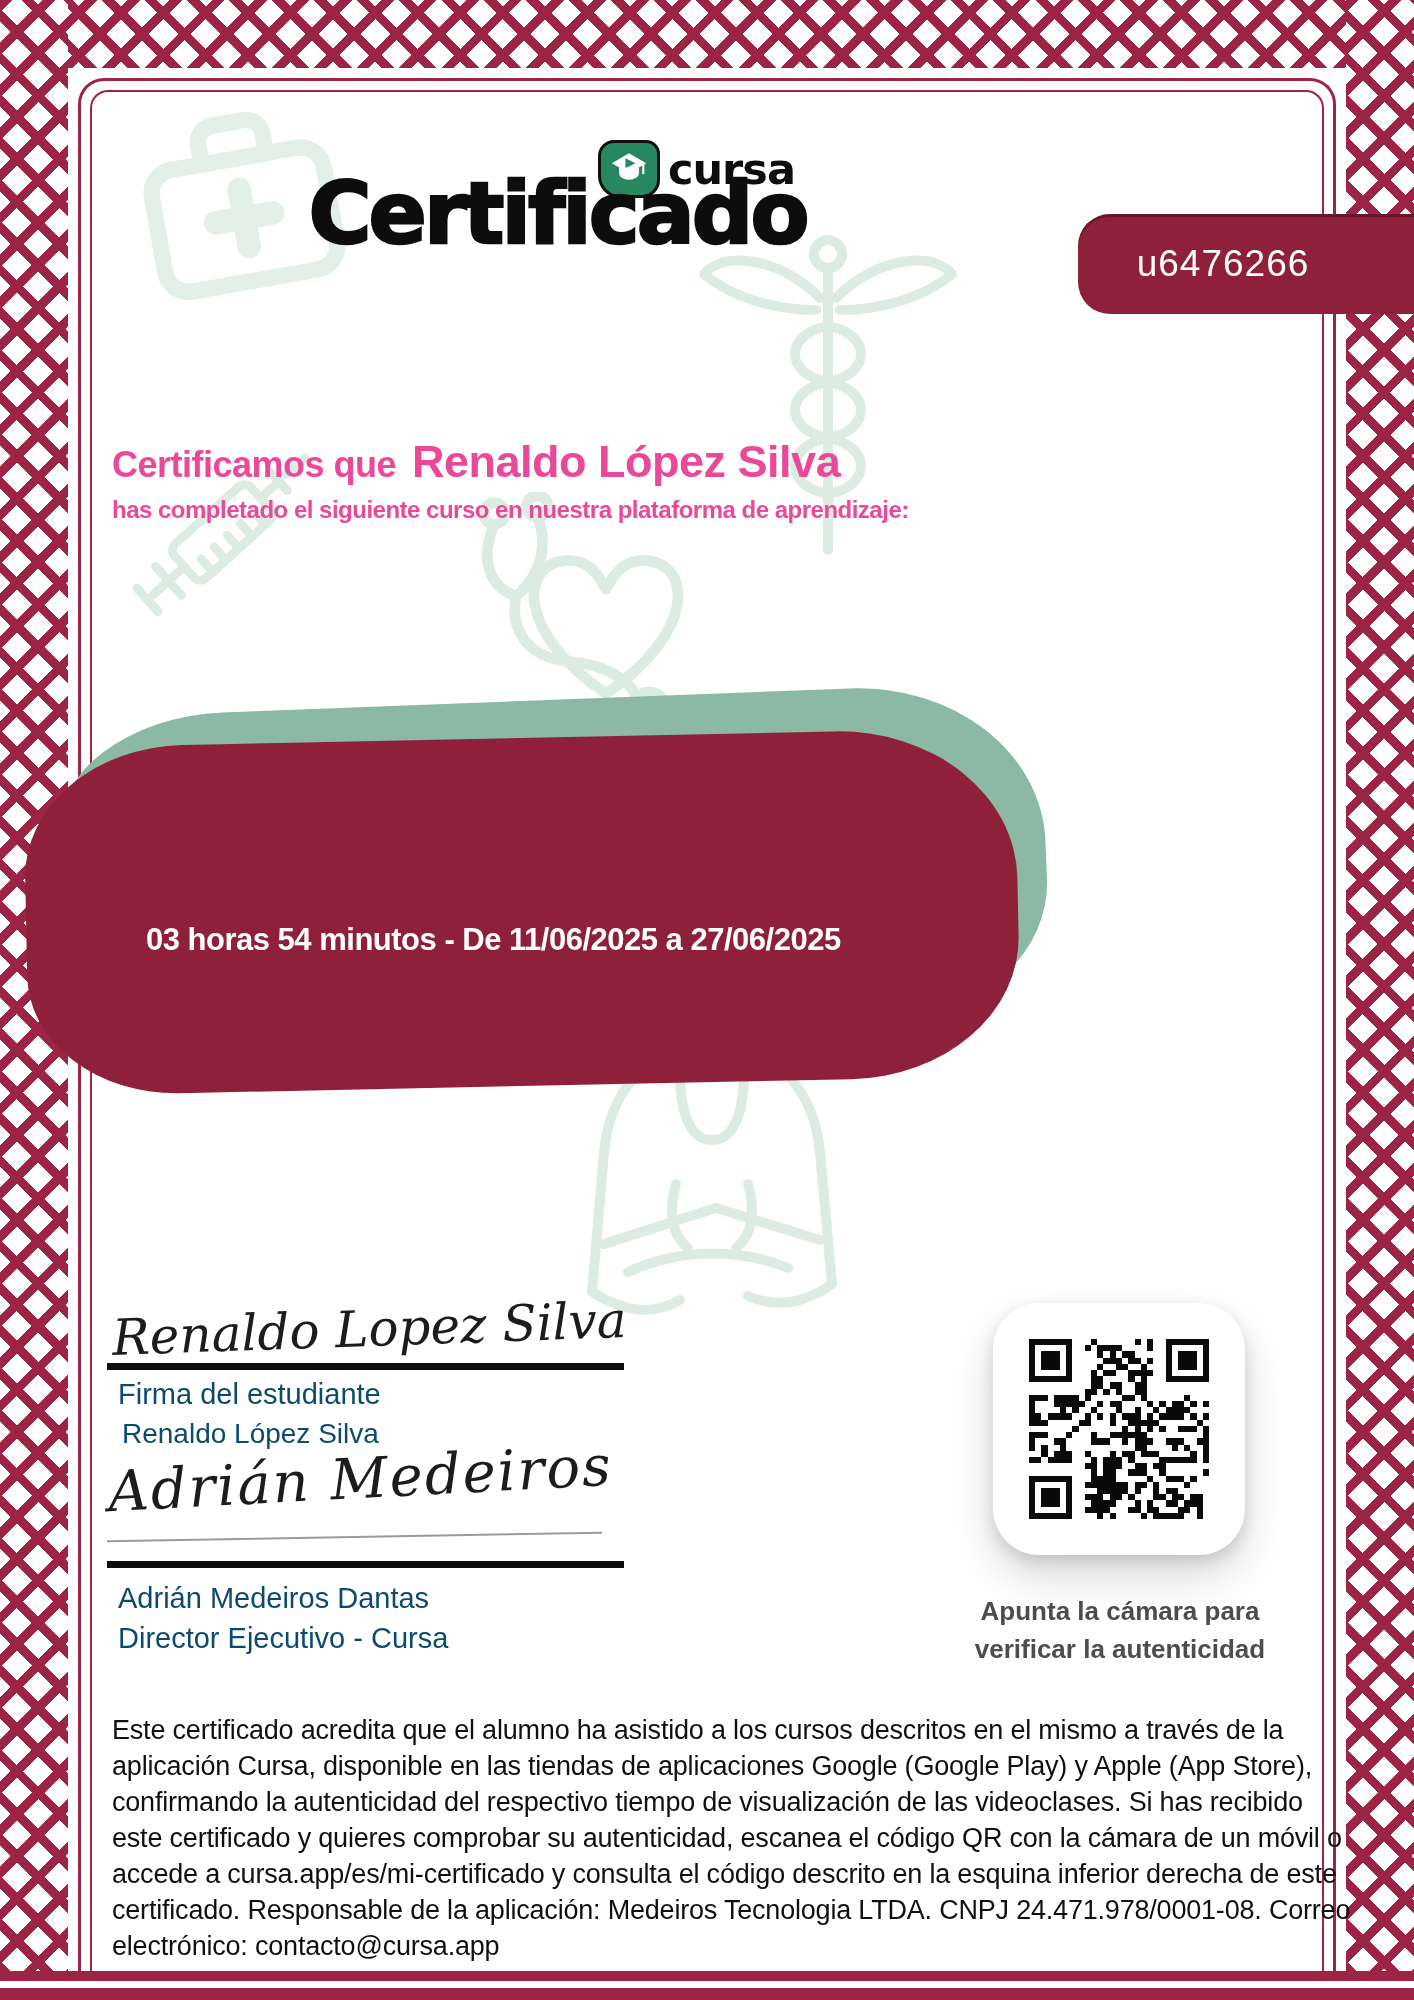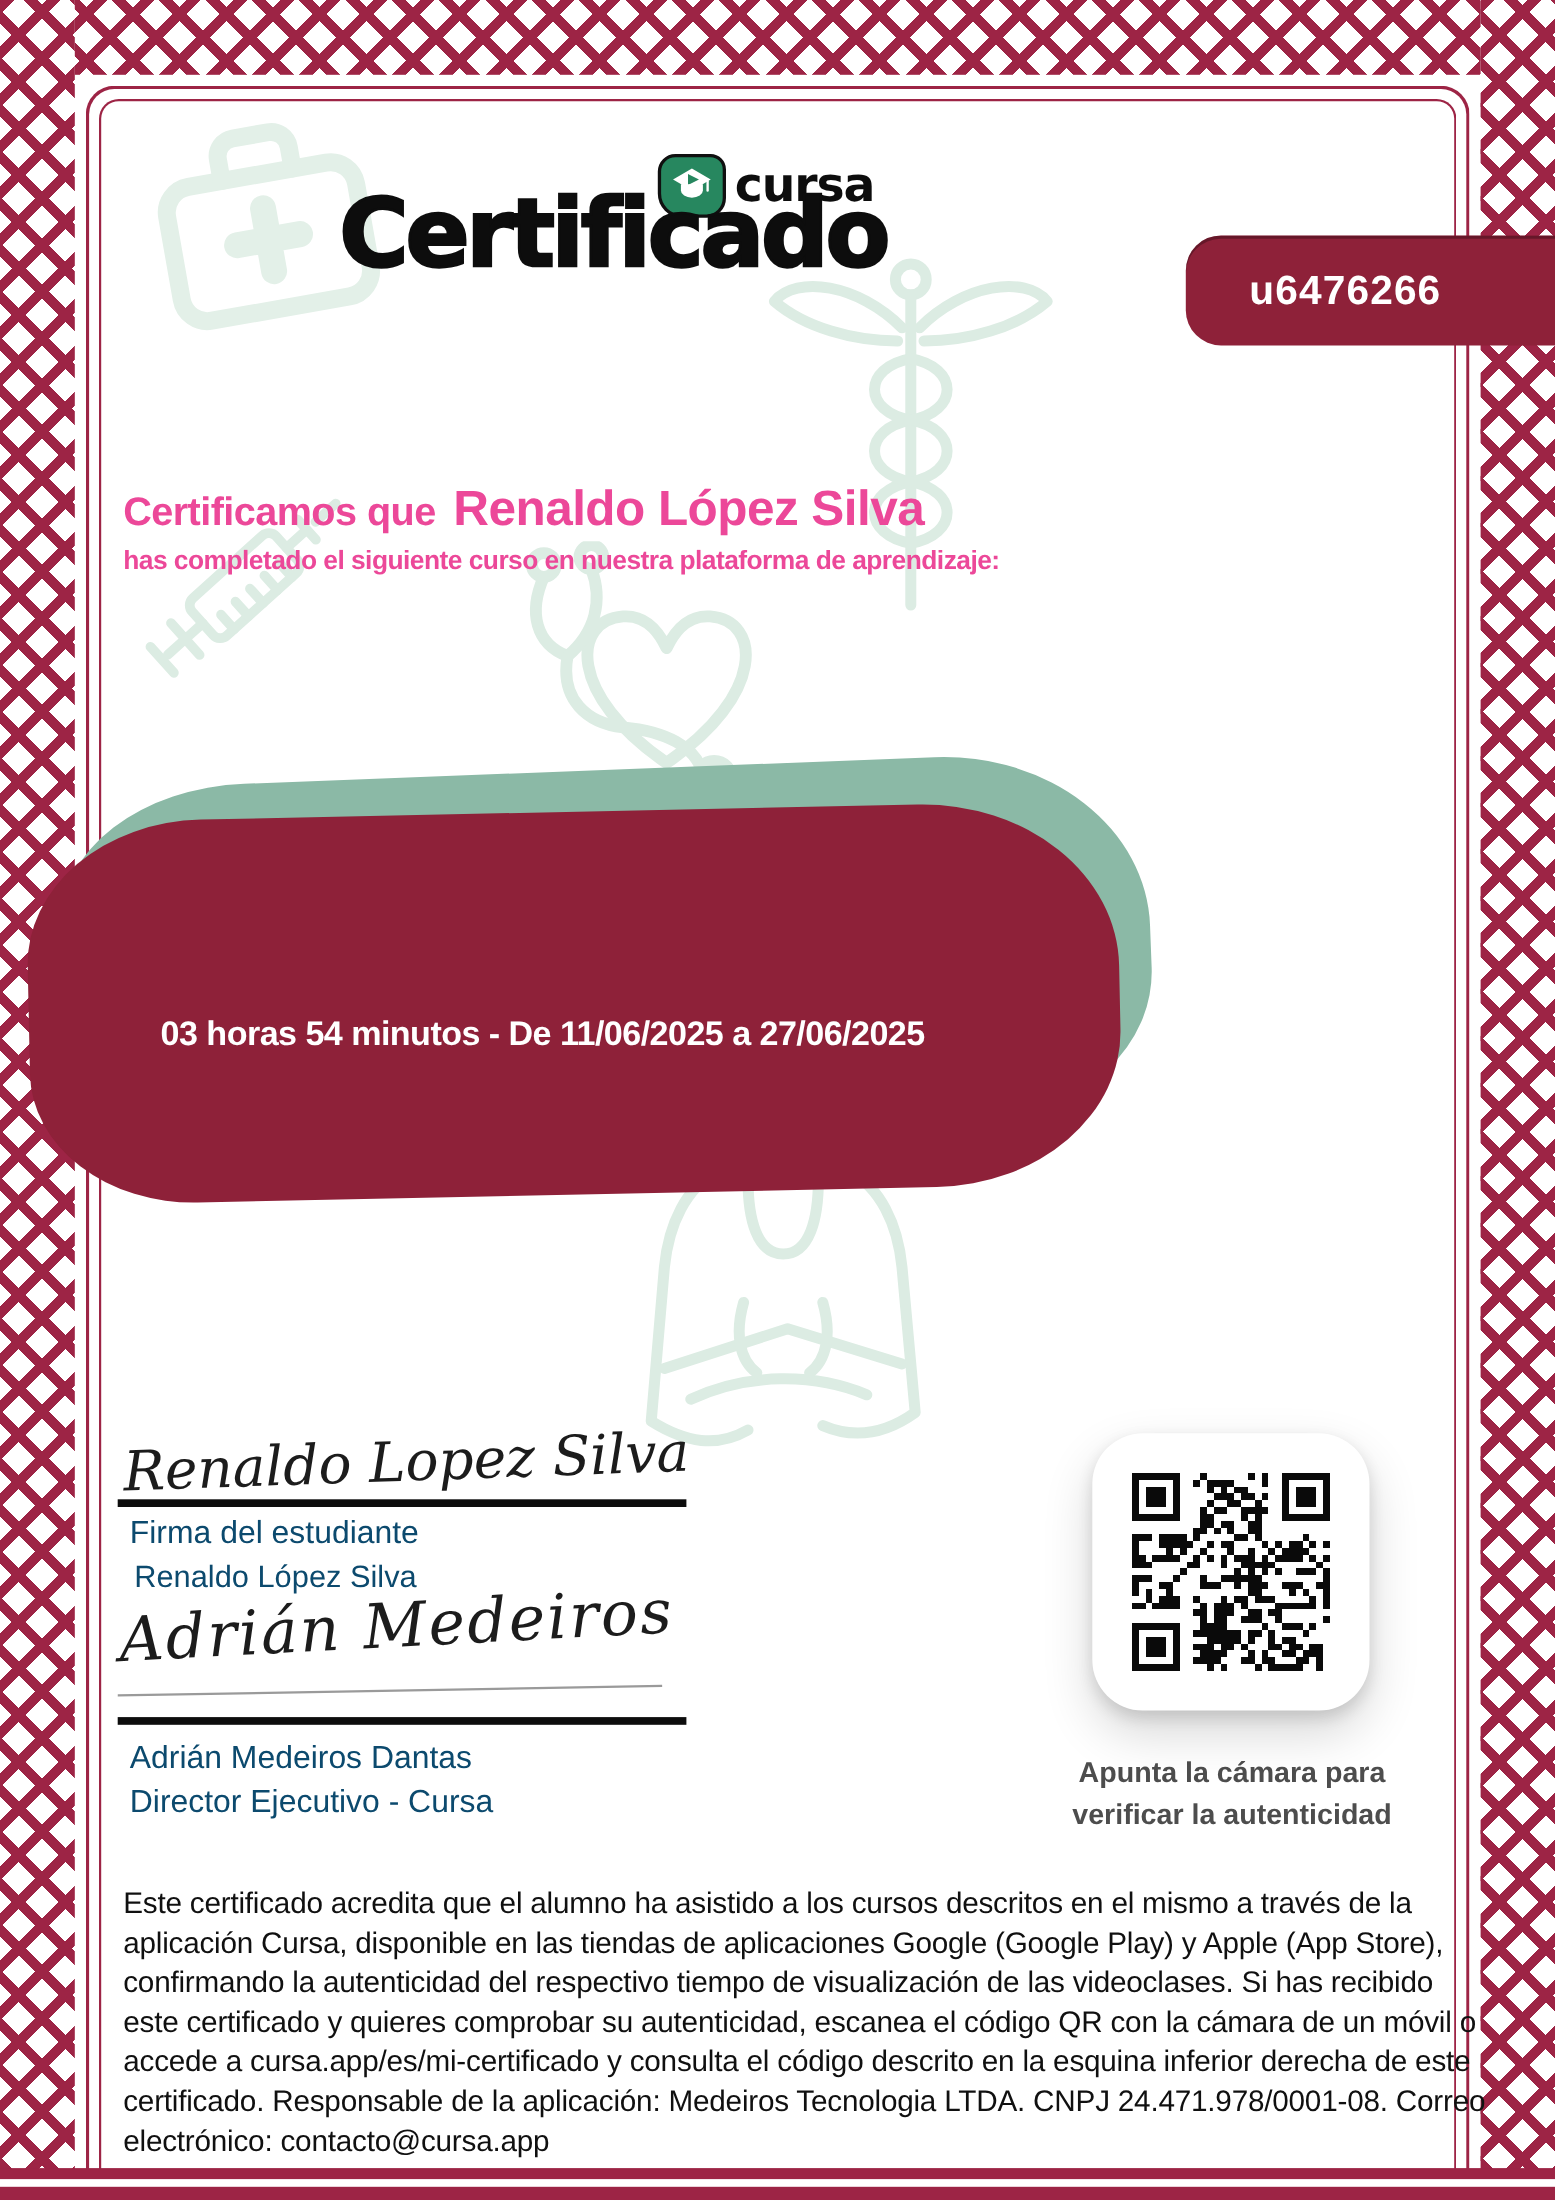--- a/index.html
+++ b/index.html
@@ -33,21 +33,21 @@
   .brand-icon{width:56px;height:52px;background:#27875f;border:3px solid #101010;
     border-radius:16px 14px 18px 22px;display:flex;align-items:center;justify-content:center;}
   .brand-word{font-family:"DejaVu Sans",sans-serif;font-size:43px;font-weight:bold;color:#0d0d0d;letter-spacing:-1px;}
 
   .title{position:absolute;left:100px;top:163px;width:915px;text-align:center;z-index:2;
     font-family:"DejaVu Sans",sans-serif;font-size:86px;font-weight:bold;color:#0d0d0d;
     letter-spacing:-3px;-webkit-text-stroke:2.5px #0d0d0d;}
 
   .code-badge{position:absolute;left:1078px;top:214px;width:336px;height:100px;background:#8e2139;
     border-radius:32px 0 0 32px;display:flex;align-items:center;justify-content:center;
-    padding-right:46px;box-sizing:border-box;color:#fff;font-size:37px;font-weight:bold;
+    padding-right:46px;box-sizing:border-box;color:#fff;font-size:37px;font-weight:normal;
     letter-spacing:1px;z-index:6;box-shadow:inset 0 3px 0 rgba(0,0,0,.28);}
 
   
   .intro{position:absolute;left:112px;top:436px;z-index:2;color:#ec4899;}
   .intro-line1{display:flex;align-items:baseline;gap:16px;}
   .intro-prefix{font-size:36px;font-weight:bold;letter-spacing:-0.5px;}
   .intro-name{font-size:45px;font-weight:bold;letter-spacing:-0.5px;}
   .intro-line2{margin-top:8px;font-size:24px;font-weight:bold;letter-spacing:-0.5px;}
 
   

